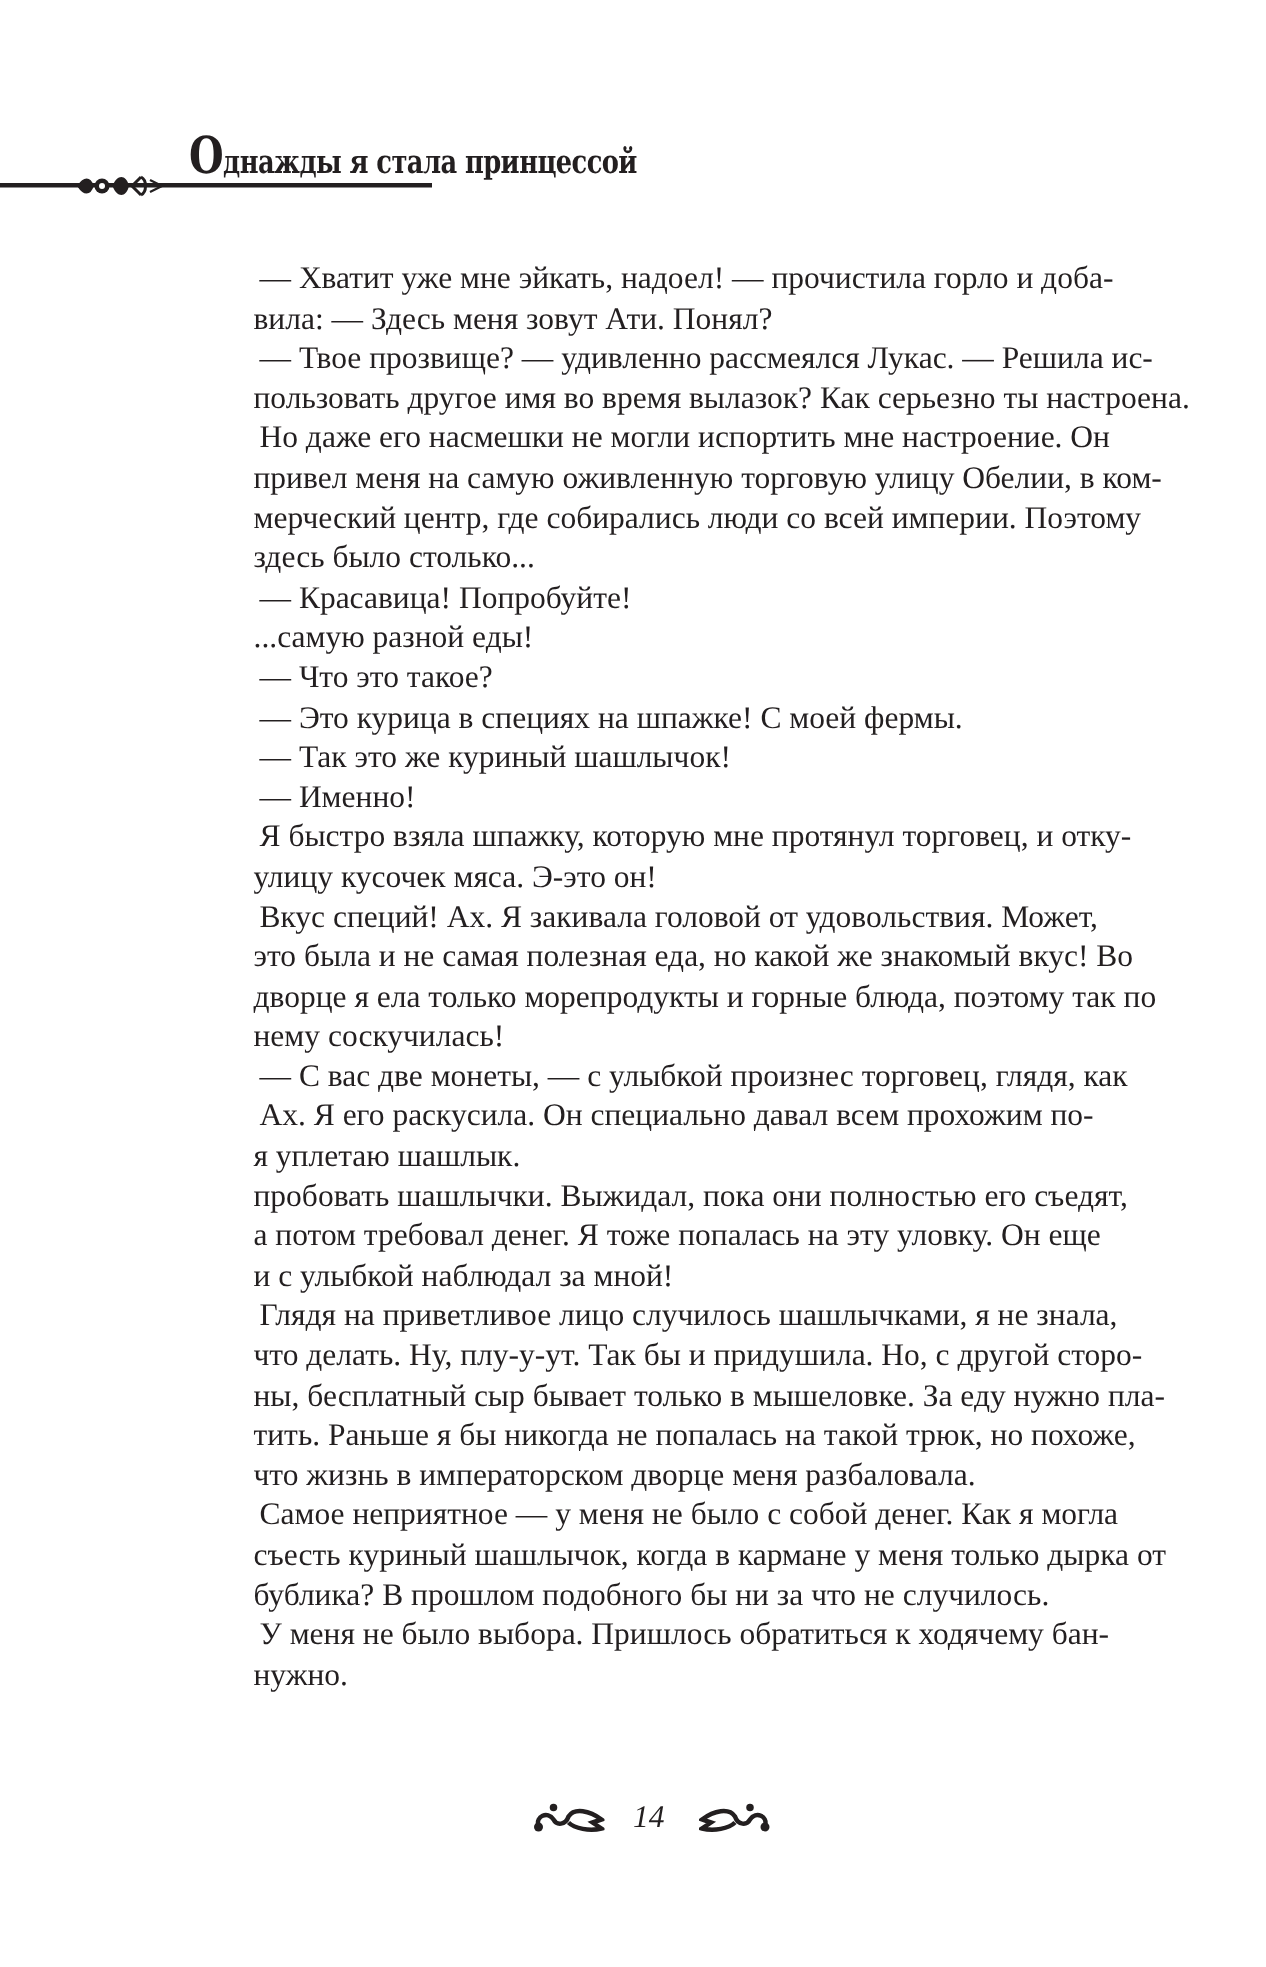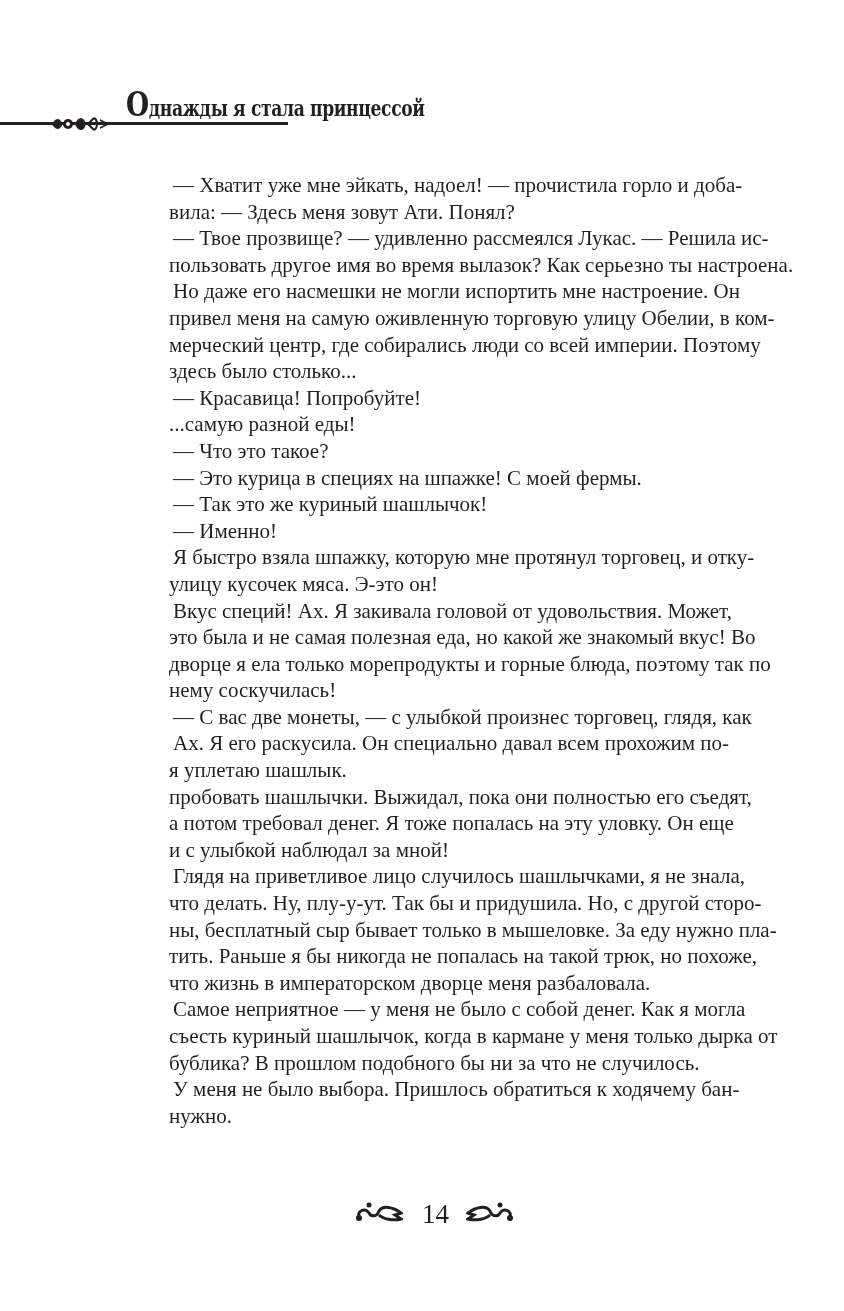--- a/index.html
+++ b/index.html
@@ -4,21 +4,21 @@
 <style>
   html, body { margin: 0; padding: 0; background: #ffffff; }
   body { width: 844px; height: 1311px; position: relative; overflow: hidden; color: #231f20; }
   .header { position: absolute; left: 0; top: 70px; width: 708px; height: 70px; }
   .header-rule { position: absolute; left: 0; top: 52px; width: 288px; height: 3px; background: #231f20; }
   .header-ornament { position: absolute; left: 42px; top: 40px; width: 70px; height: 28px; }
   .header-title { position: absolute; left: 126px; top: 14px; font-family: "DejaVu Serif", serif; font-size: 22px; font-weight: bold; letter-spacing: -0.5px; white-space: nowrap; transform: scaleX(0.78); transform-origin: left top; }
   .header-title .cap { font-size: 34px; }
   .text { position: absolute; left: 156px; top: 172px; width: 604px; font-family: Liberation Serif, serif; font-size: 21px; line-height: 26.6px; text-align: justify; margin-left: 15px; }
   .footer { position: absolute; left: 0; top: 1195px; width: 844px; height: 40px; }
-  .pagenum { position: absolute; left: 422px; top: 4px; font-family: "Liberation Serif", serif; font-size: 27px; }
+  .pagenum { position: absolute; left: 422px; top: 4px; font-family: "Liberation Serif", serif; font-size: 21px; font-style: italic; }
   .orn-left { position: absolute; left: 355px; top: 6px; width: 48px; height: 22px; }
   .orn-right { position: absolute; left: 466px; top: 6px; width: 48px; height: 22px; }
 </style>
 </head>
 <body>
 
 <div class="header">
   <div class="header-rule"></div>
   <svg class="header-ornament" viewBox="0 0 70 28">
     <path d="M0 14 L10 14 M10 14 C14 8,18 8,20 14 C18 20,14 20,10 14 Z" fill="#231f20" stroke="#231f20"></path>

